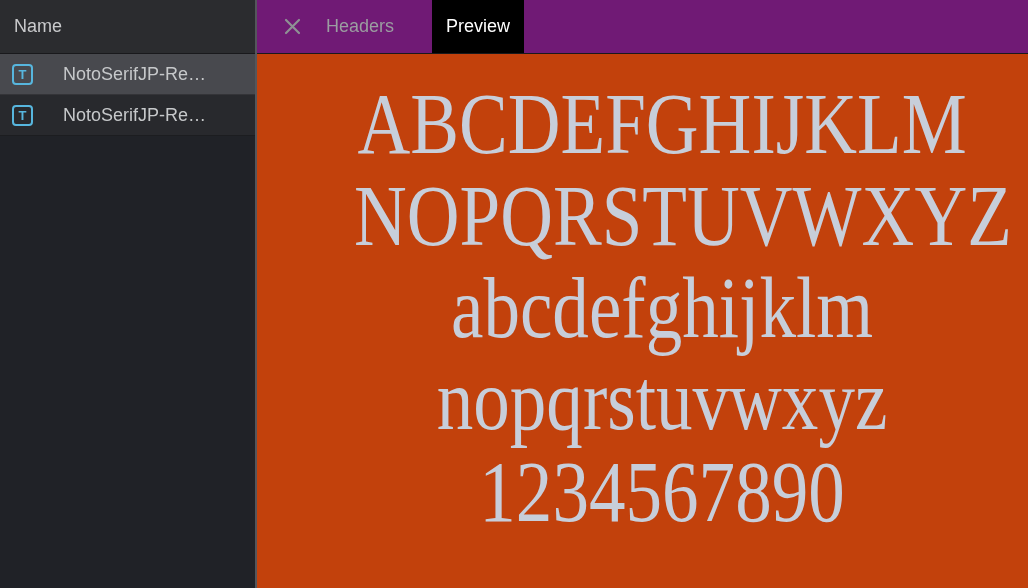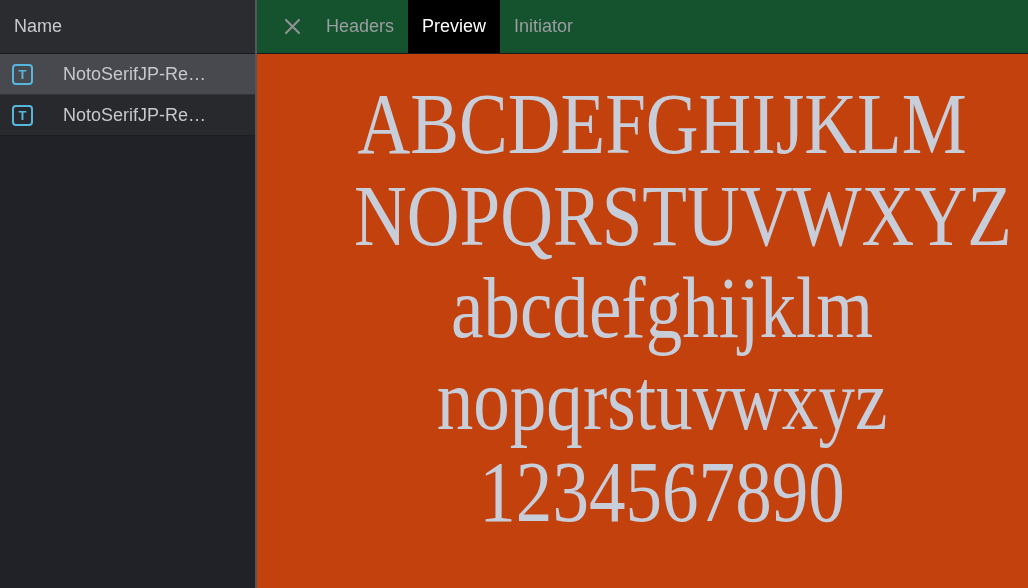--- a/index.html
+++ b/index.html
@@ -80,21 +80,21 @@
 
   
   .main {
     flex: 1;
     display: flex;
     flex-direction: column;
     min-width: 0;
   }
   .tabbar {
     height: 54px;
-    background: #14532d;
+    background: #701a75;
     display: flex;
     align-items: stretch;
     border-bottom: 1px solid #19191c;
     box-sizing: border-box;
     flex: 0 0 auto;
   }
   .close-btn {
     width: 22px;
     margin: 0 9px 0 24px;
     display: flex;
@@ -106,20 +106,21 @@
     display: flex;
     align-items: center;
     padding: 0 14px;
     font-size: 18px;
     color: #9b9da1;
     cursor: pointer;
   }
   .tab.active {
     background: #000000;
     color: #ffffff;
+    margin-left: 24px;
   }
 
   
   .preview-pane {
     flex: 1;
     background: #c2410c;
     overflow: hidden;
   }
   .glyphs {
     padding-top: 24px;
@@ -160,21 +161,20 @@
   <div class="main">
 
     <div class="tabbar">
       <div class="close-btn">
         <svg width="21" height="21" viewBox="0 0 21 21">
           <path d="M4 4 L17 17 M17 4 L4 17" stroke="#8e9194" stroke-width="2.2" stroke-linecap="round" fill="none"></path>
         </svg>
       </div>
       <div class="tab">Headers</div>
       <div class="tab active">Preview</div>
-      <div class="tab">Initiator</div>
     </div>
 
     <div class="preview-pane">
       <div class="glyphs">
         <div>ABCDEFGHIJKLM</div>
         <div>NOPQRSTUVWXYZ</div>
         <div>abcdefghijklm</div>
         <div>nopqrstuvwxyz</div>
         <div>1234567890</div>
       </div>

